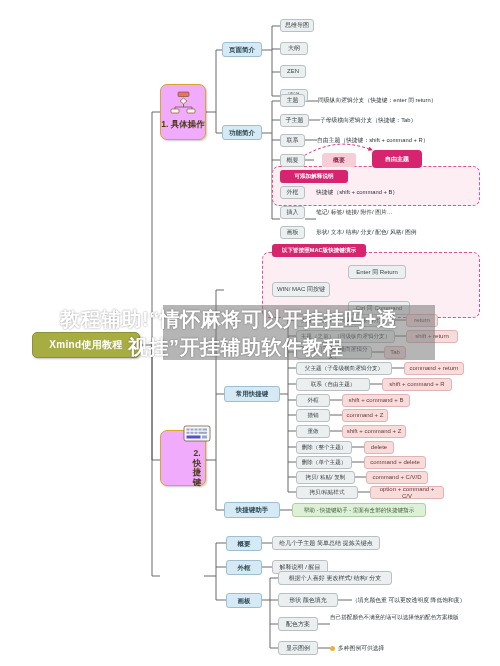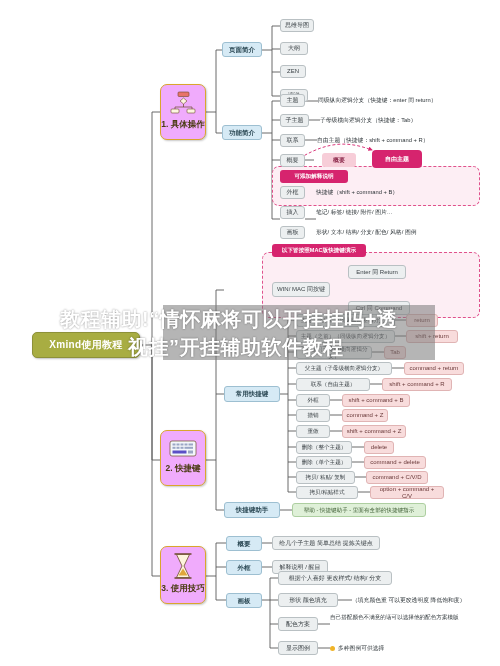--- a/index.html
+++ b/index.html
@@ -206,21 +206,21 @@
         <rect x="8" y="1" width="11" height="4.5" rx="1" fill="#e8736a" stroke="#6b4a2a" stroke-width=".6"></rect>
         <path d="M13.5 7 L17 10 L13.5 13 L10 10 Z" fill="#fdf6e0" stroke="#6b4a2a" stroke-width=".6"></path>
         <path d="M13.5 13 L13.5 16 M5 16 L22 16 M5 16 L5 18 M22 16 L22 18" stroke="#6b4a2a" stroke-width=".7" fill="none"></path>
         <rect x="1" y="18" width="8" height="4" rx="1" fill="#fdf6e0" stroke="#6b4a2a" stroke-width=".6"></rect>
         <rect x="17" y="18" width="8" height="4" rx="1" fill="#fdf6e0" stroke="#6b4a2a" stroke-width=".6"></rect>
       </svg>
     </span>
     <span class="lbl">1. 具体操作</span>
   </div>
 
-  <div class="node main" style="left:160px;top:430px;width:46px;height:56px;">
+  <div class="node main" style="left:160px;top:430px;width:46px;height:56px;padding-left:28px;">
     <span class="ico">
       <svg width="28" height="20" viewBox="0 0 28 20">
         <rect x="1" y="2" width="26" height="15" rx="2" fill="#f4f7fb" stroke="#6b4a2a" stroke-width=".7"></rect>
         <g fill="#9aa6c4">
           <rect x="3.5" y="4.5" width="3" height="2"></rect>
             <rect x="7.5" y="4.5" width="3" height="2"></rect>
           <rect x="11.5" y="4.5" width="3" height="2"></rect>
             <rect x="15.5" y="4.5" width="3" height="2"></rect>
           <rect x="19.5" y="4.5" width="4.5" height="2"></rect>
           <rect x="3.5" y="7.8" width="3" height="2"></rect>
@@ -228,30 +228,20 @@
           <rect x="11.5" y="7.8" width="3" height="2"></rect>
             <rect x="15.5" y="7.8" width="8.5" height="2"></rect>
         </g>
         <rect x="3.5" y="11.5" width="14" height="3" fill="#5b4fc7"></rect>
         <rect x="19" y="11.5" width="5" height="3" fill="#9aa6c4"></rect>
       </svg>
     </span>
     <span class="lbl">2. 快捷键</span>
   </div>
 
-  <div class="node main" style="left:160px;top:546px;width:46px;height:58px;">
-    <span class="ico">
-      <svg width="22" height="26" viewBox="0 0 22 26">
-        <path d="M3 1 H19 M3 25 H19" stroke="#6b4a2a" stroke-width="1.4" stroke-linecap="round"></path>
-        <path d="M4.5 1.5 L17.5 1.5 L12 13 L17.5 24.5 L4.5 24.5 L10 13 Z" fill="#fdf4dd" stroke="#6b4a2a" stroke-width=".8"></path>
-        <path d="M6.5 22.5 L15.5 22.5 L11 15.5 Z" fill="#e0a63a"></path>
-      </svg>
-    </span>
-    <span class="lbl">3. 使用技巧</span>
-  </div>
 
   <div class="node blue" style="left:222px;top:42px;width:40px;height:15px;">
     <span>页面简介</span>
   </div>
   <div class="node blue" style="left:222px;top:125px;width:40px;height:15px;">
     <span>功能简介</span>
   </div>
 
   <div class="node grey" style="left:280px;top:19px;width:34px;height:13px;">
     <span>思维导图</span>

